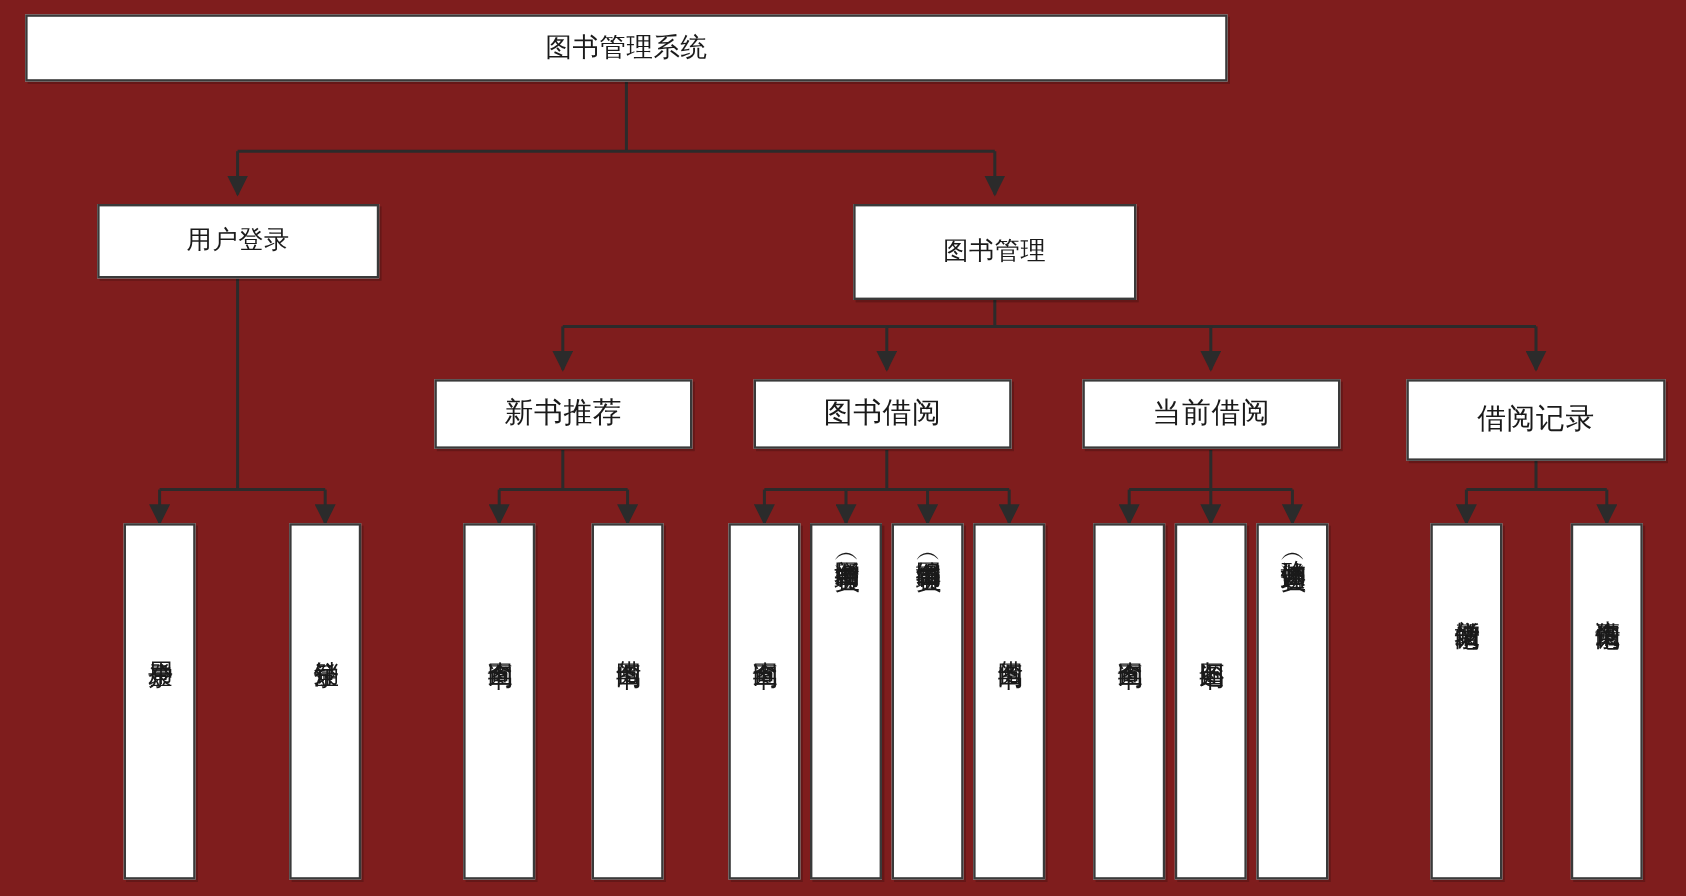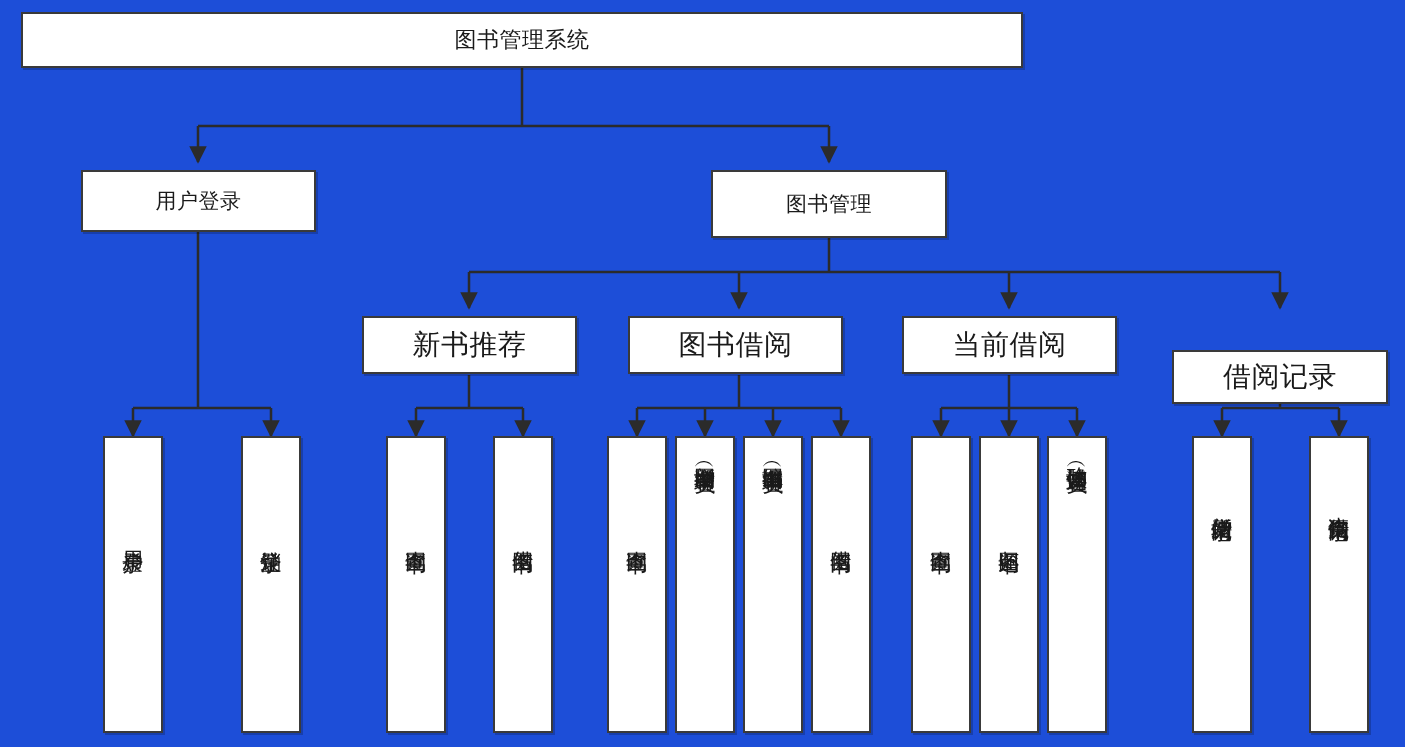--- a/index.html
+++ b/index.html
@@ -8,21 +8,21 @@
     padding: 0;
     background: #ffffff;
   }
   body {
     font-family: "Liberation Sans", "DejaVu Sans", sans-serif;
   }
   #diagram-root {
     position: relative;
     width: 1405px;
     height: 747px;
-    background: #1d4ed8;
+    background: #7f1d1d;
     overflow: hidden;
   }
   #diagram-svg {
     position: absolute;
     left: 0;
     top: 0;
     width: 1405px;
     height: 747px;
   }
   .node-box {
@@ -37,21 +37,21 @@
     color: #1a1a1a;
   }
   .node-label-h {
     font-size: 21px;
     line-height: 1.1;
     letter-spacing: 0.5px;
     white-space: nowrap;
   }
   .node-box.level-1 .node-label-h { font-size: 22px; }
   .node-box.level-2 .node-label-h { font-size: 21px; }
-  .node-box.level-3 .node-label-h { font-size: 28px; }
+  .node-box.level-3 .node-label-h { font-size: 24px; }
 
   .node-box.leaf {
     align-items: flex-start;
     justify-content: center;
     padding-top: 6px;
   }
   .node-label-v {
     writing-mode: vertical-rl;
     text-orientation: upright;
     font-size: 21px;
@@ -130,34 +130,34 @@
     </g>
   </svg>
 
   <div class="node-box level-1" style="left:21px; top:12px; width:1002px; height:56px;">
     <span class="node-label-h">图书管理系统</span>
   </div>
 
   <div class="node-box level-2" style="left:81px; top:170px; width:235px; height:62px;">
     <span class="node-label-h">用户登录</span>
   </div>
-  <div class="node-box level-2" style="left:711px; top:170px; width:236px; height:68px;">
+  <div class="node-box level-2" style="left:711px; top:170px; width:236px; height:80px;">
     <span class="node-label-h">图书管理</span>
   </div>
 
   <div class="node-box level-3" style="left:362px; top:316px; width:215px; height:58px;">
     <span class="node-label-h">新书推荐</span>
   </div>
   <div class="node-box level-3" style="left:628px; top:316px; width:215px; height:58px;">
     <span class="node-label-h">图书借阅</span>
   </div>
   <div class="node-box level-3" style="left:902px; top:316px; width:215px; height:58px;">
     <span class="node-label-h">当前借阅</span>
   </div>
-  <div class="node-box level-3" style="left:1172px; top:316px; width:216px; height:54px;margin-top:34px;">
+  <div class="node-box level-3" style="left:1172px; top:316px; width:216px; height:68px;">
     <span class="node-label-h">借阅记录</span>
   </div>
 
   <div class="node-box leaf" style="left:103px; top:436px; width:60px; height:297px;">
     <span class="node-label-v leaf-pad-top">用户登录</span>
   </div>
   <div class="node-box leaf" style="left:241px; top:436px; width:60px; height:297px;">
     <span class="node-label-v leaf-pad-top">注销登录</span>
   </div>
 

